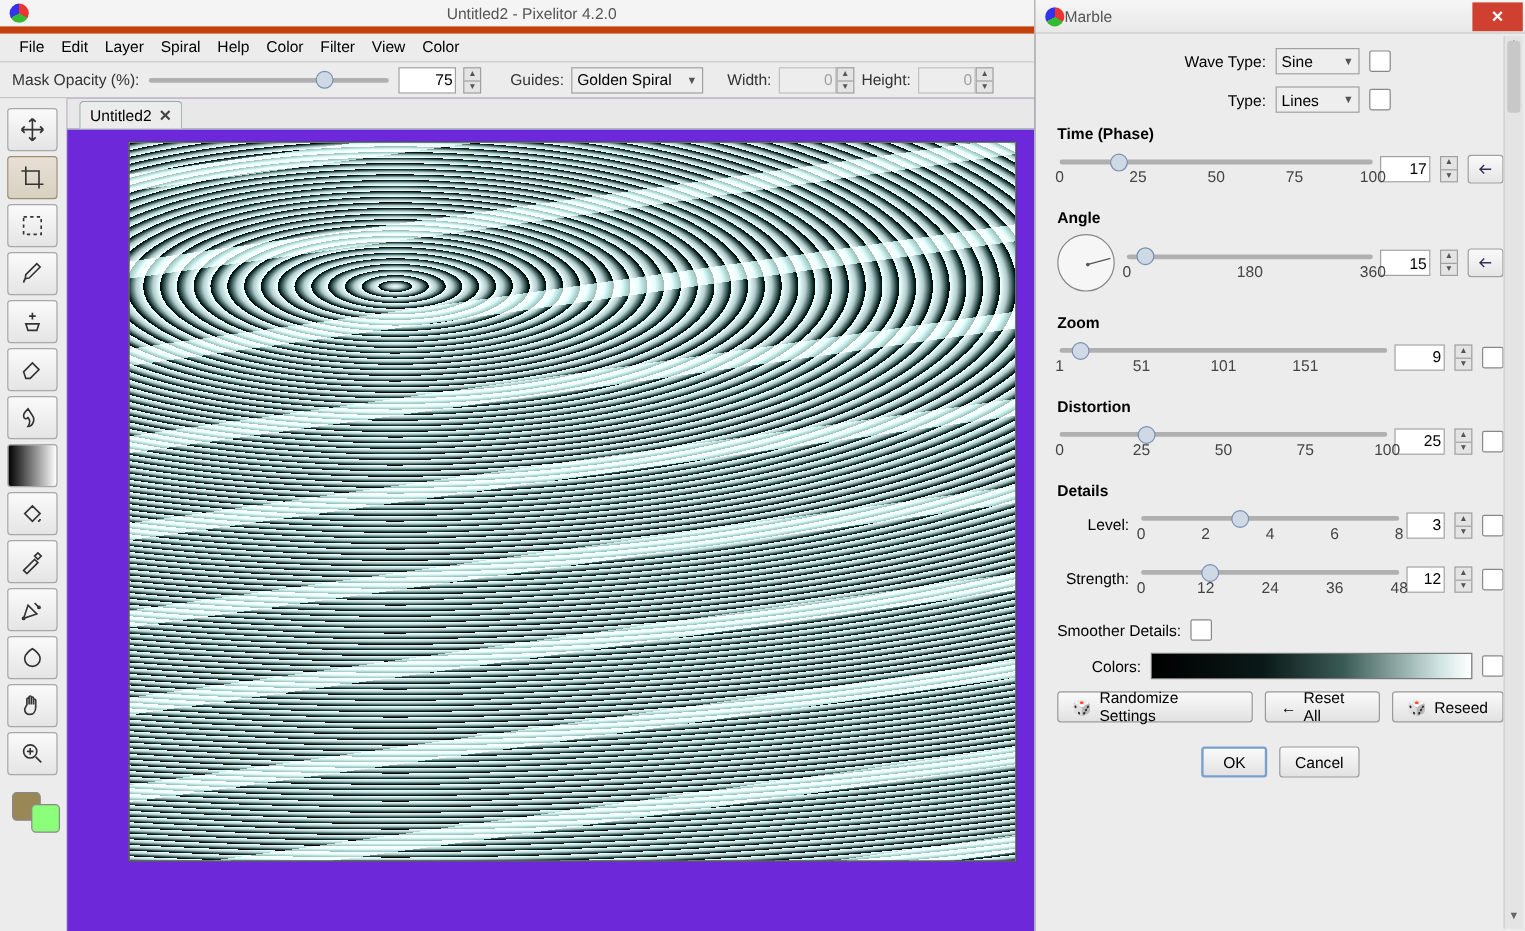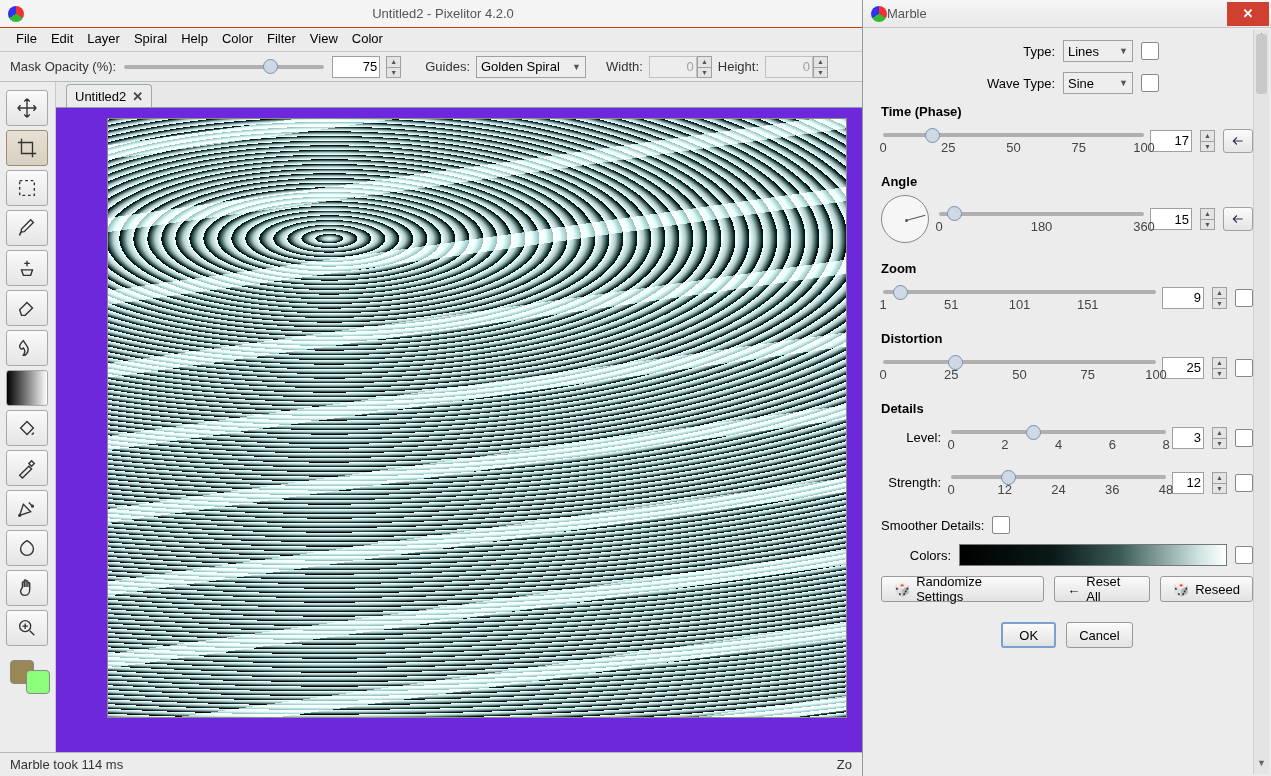--- a/index.html
+++ b/index.html
@@ -1,21 +1,21 @@
 <!DOCTYPE html>
 <html><head>
 <meta charset="utf-8">
 <style>
 * { box-sizing: border-box; font-family: Arial, sans-serif; font-size: 13px; }
 body { margin: 0; padding: 0; background: #ececec; overflow: hidden; width: 1271px; height: 776px; position: relative; }
 
 
 .main-window { position: absolute; left: 0; top: 0; width: 862px; height: 776px; background: #ececec; display: flex; flex-direction: column; }
 
-.title-bar { height: 28px; background: #f4f4f4; border-bottom: 1px solid #c2410c; display: flex; align-items: center; padding: 0 8px; gap: 8px; }
+.title-bar { height: 28px; background: #f4f4f4; border-bottom: 6px solid #c2410c; display: flex; align-items: center; padding: 0 8px; gap: 8px; }
 .title-bar .logo { width: 16px; height: 16px; border-radius: 50%; background: conic-gradient(#e33 0 120deg,#3b3 120deg 240deg,#33e 240deg 360deg); }
 .title-bar .title { flex: 1; text-align: center; color: #555; }
 
 .menu-bar { height: 24px; display: flex; align-items: center; padding: 2px 10px 4px; gap: 2px; border-bottom: 1px solid #c8c8c8; }
 .menu-bar span { padding: 2px 6px; cursor: default; }
 
 .options-bar { height: 30px; border-bottom: 1px solid #bbb; display: flex; align-items: center; padding: 0 10px; gap: 6px; }
 .options-bar .lbl { color: #333; }
 .slider { -webkit-appearance: none; appearance: none; height: 4px; background: #b0b0b0; border-radius: 2px; outline: none; }
 .slider::-webkit-slider-thumb { -webkit-appearance: none; width: 15px; height: 15px; border-radius: 50%; background: #cfd9e6; border: 1px solid #7890b0; }
@@ -221,47 +221,43 @@
           <span>Untitled2</span>
           <span class="x">✕</span>
         </div>
       </div>
       <div class="canvas-view">
         <div class="canvas-preview"></div>
       </div>
     </div>
   </div>
 
-  <div class="status-bar">
-    <span>Marble took 114 ms</span>
-    <span>Zo</span>
-  </div>
 </div>
 
 <div class="dialog">
   <div class="dialog-title">
     <div class="logo"></div>
     <div class="txt">Marble</div>
     <div class="close">✕</div>
   </div>
 
   <div class="dialog-body">
 
     <div class="drow" style="justify-content:center;">
+      <span class="lab" style="width:80px">Wave Type:</span>
+      <div class="combo" style="min-width:70px">
+          <span>Sine</span>
+        </div>
+      <div class="checkbox"></div>
+    </div>
+
+    <div class="drow" style="justify-content:center;">
       <span class="lab" style="width:80px">Type:</span>
       <div class="combo" style="min-width:70px">
           <span>Lines</span>
-        </div>
-      <div class="checkbox"></div>
-    </div>
-
-    <div class="drow" style="justify-content:center;">
-      <span class="lab" style="width:80px">Wave Type:</span>
-      <div class="combo" style="min-width:70px">
-          <span>Sine</span>
         </div>
       <div class="checkbox"></div>
     </div>
 
     <div class="param">
       <span class="field-label">Time (Phase)</span>
       <div class="slider-line">
         <div style="flex:1">
           <input type="range" class="slider" min="0" max="100" value="17" style="width: 100%;">
           <div class="ticks" style="width:100%">

